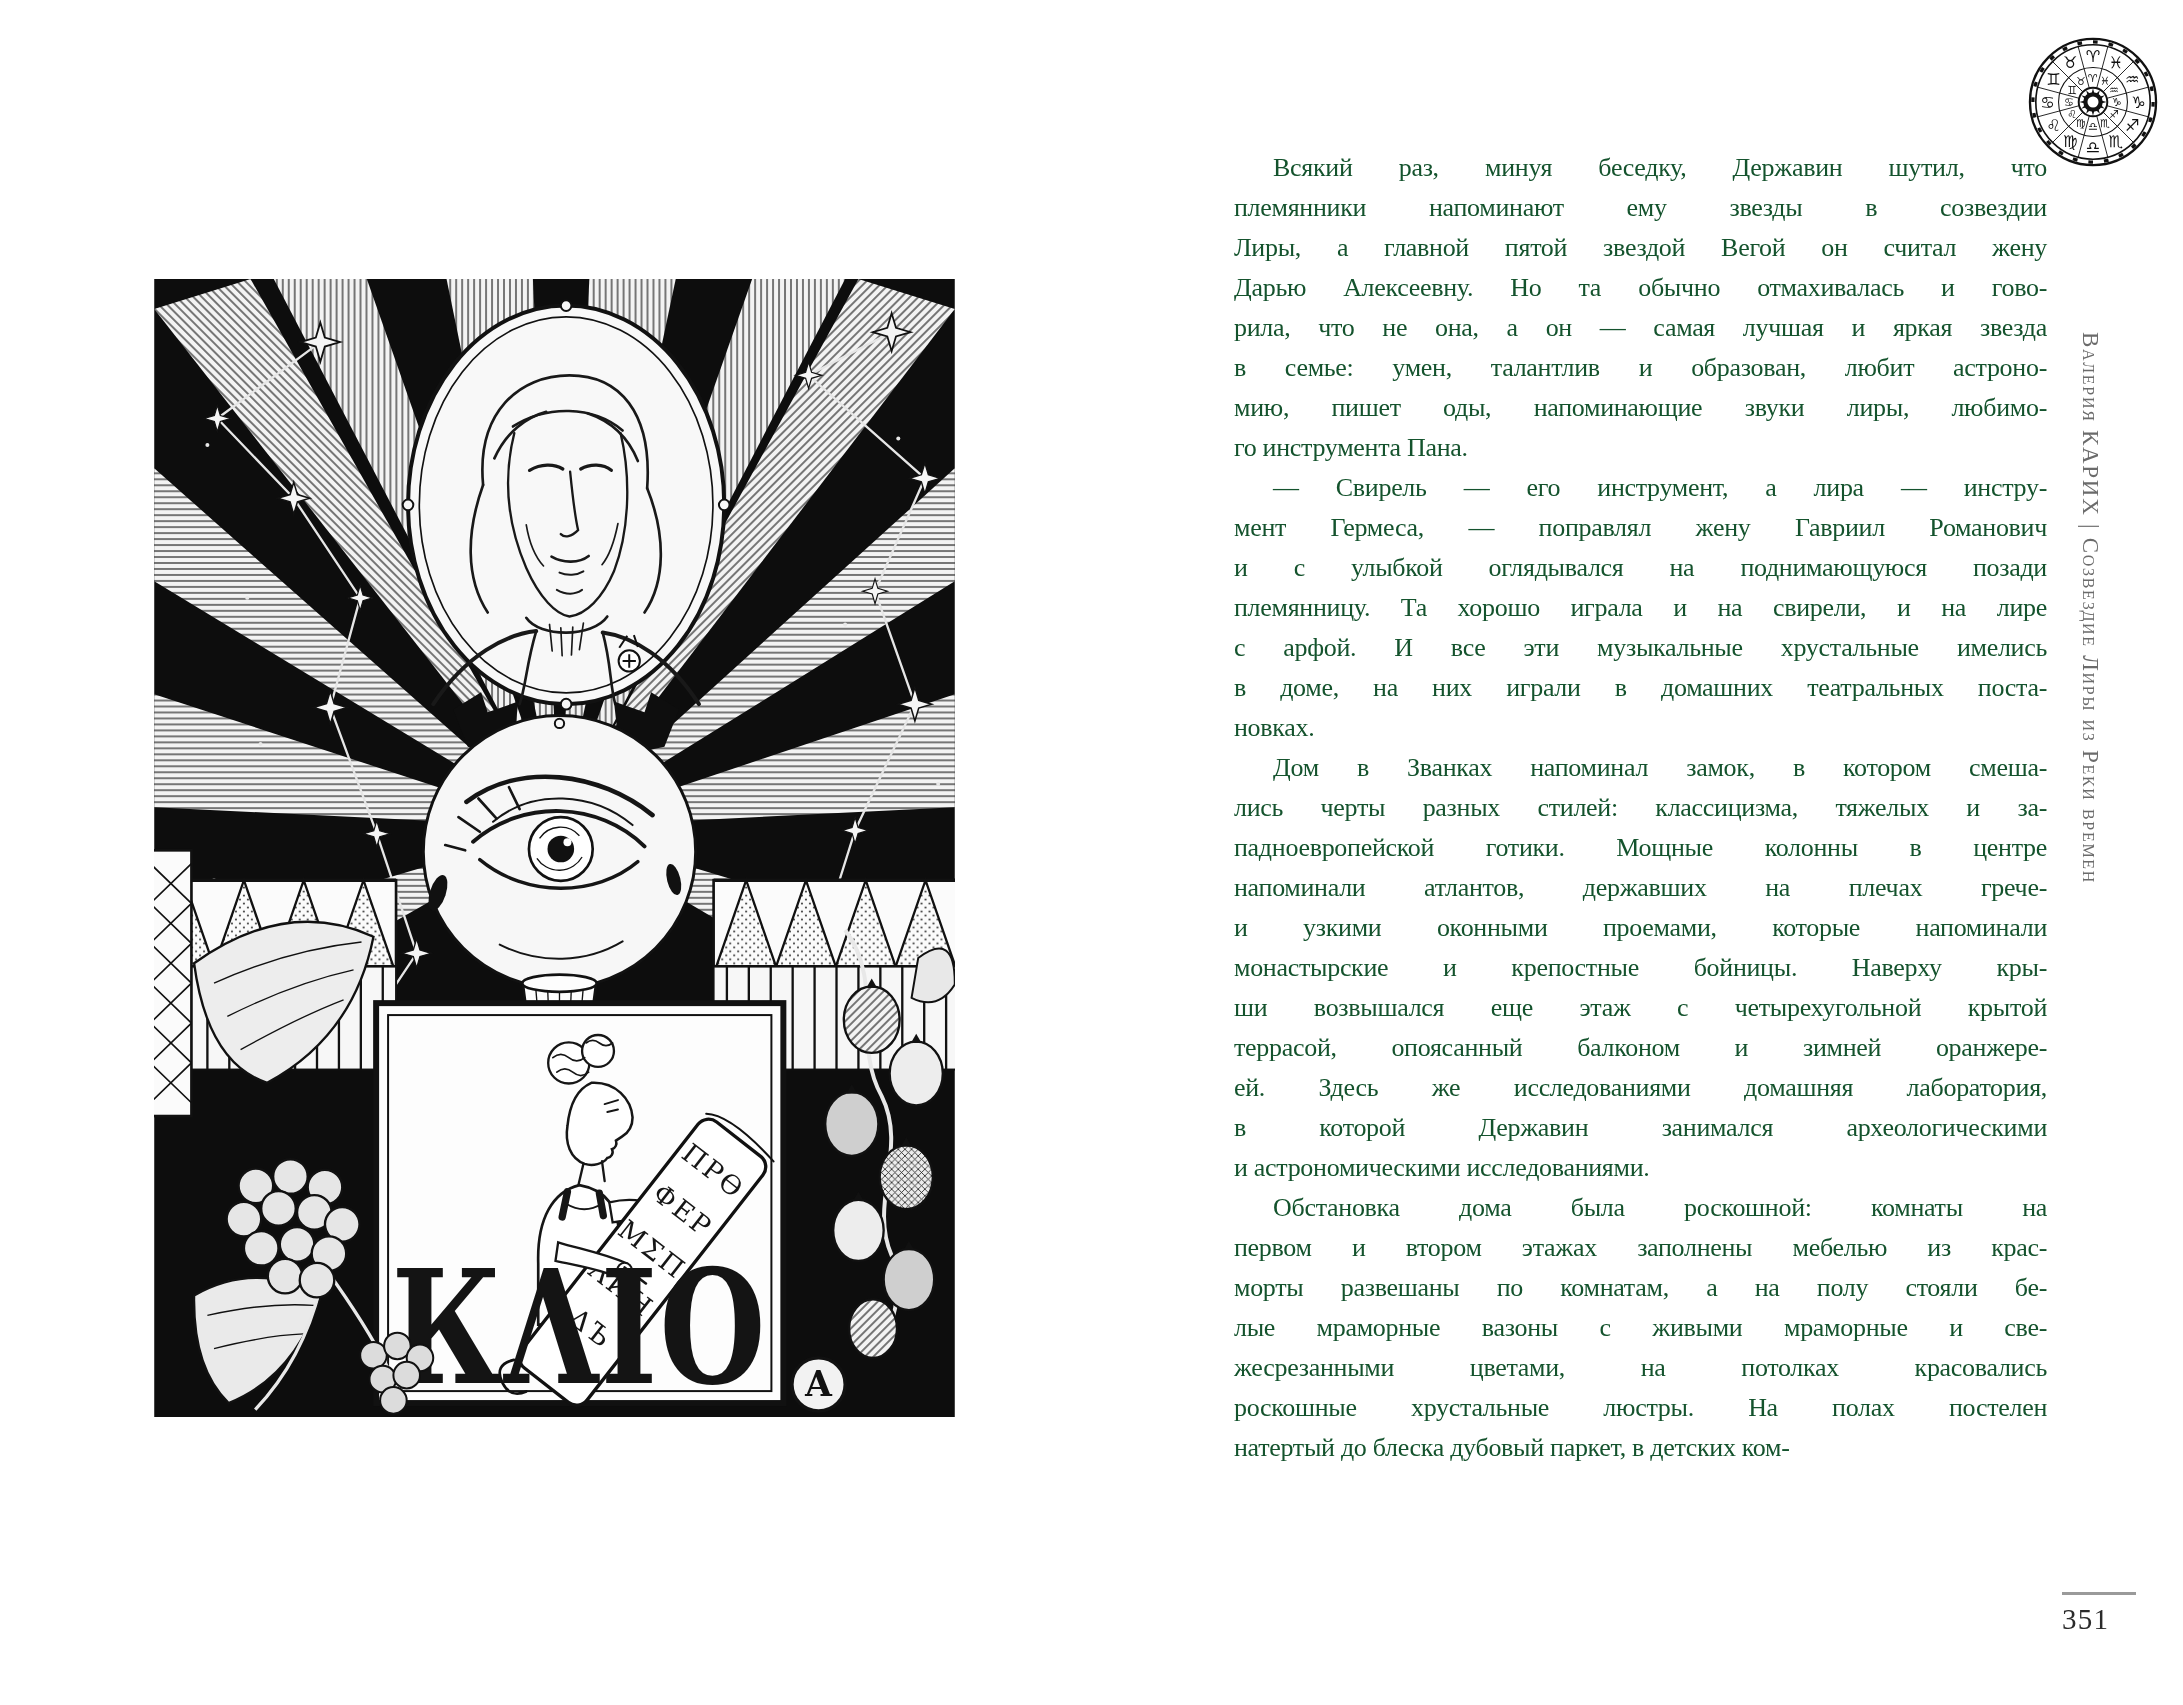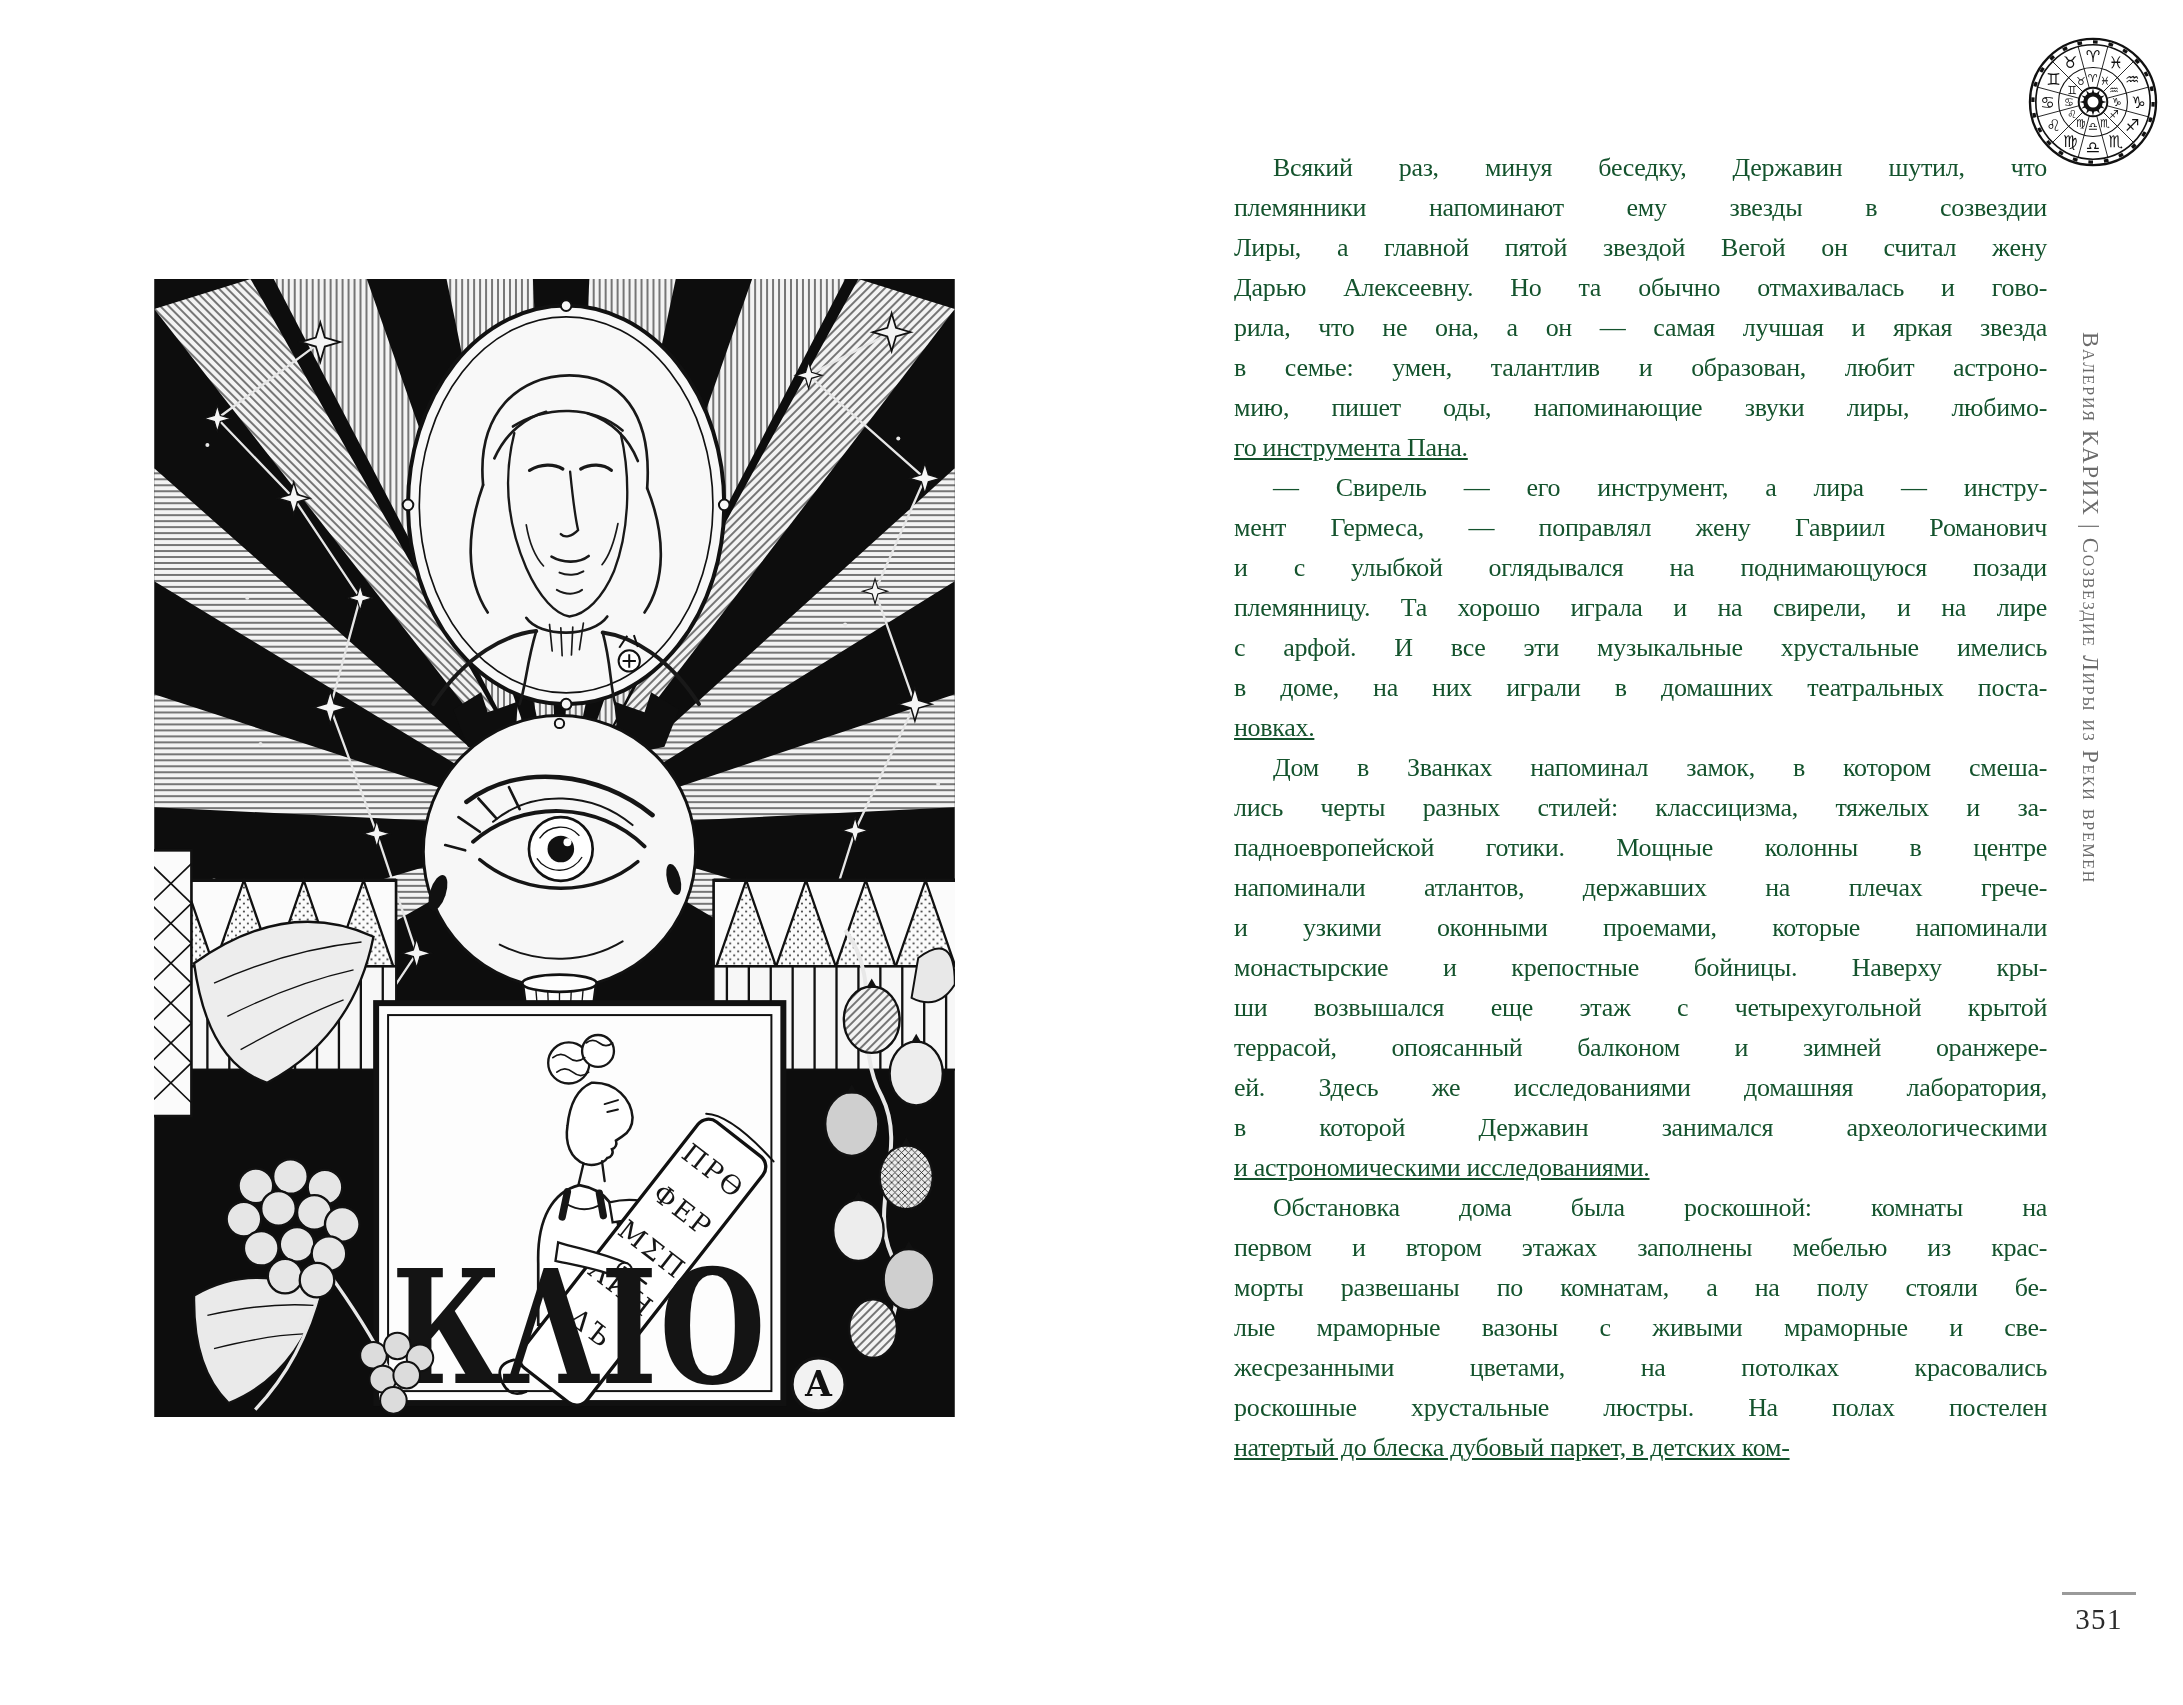--- a/index.html
+++ b/index.html
@@ -19,36 +19,36 @@
   .tline {
     font-family:"Liberation Serif", serif;
     font-size:26px; line-height:40px;
     color:#14532d;
     text-align:justify;
     text-align-last:justify;
     letter-spacing:-0.3px;
     white-space:normal;
   }
   .tline.first { text-indent:39px; }
-  .tline.plast { text-align-last:left;text-decoration:underline; }
+  .tline.plast { text-align-last:left; }
 
   
   #side-caption {
     position:absolute; left:2077px; top:332px; height:678px;
     writing-mode:vertical-rl;
     font-family:"Liberation Serif", serif;
     font-variant:small-caps;
     font-size:23px;
     letter-spacing:1.7px;
     color:#6b6b6b;
     white-space:nowrap;
   }
 
   
-  #page-footer { position:absolute; left:2062px; top:1592px; width:74px; text-align:center; }
+  #page-footer { position:absolute; left:2062px; top:1592px; width:74px; }
   #footer-rule { height:3.3px; background:#9a9a9a; margin-bottom:8px; }
   #page-number {
     font-family:"Liberation Serif", serif;
     font-size:29px; color:#2b2b2b; letter-spacing:1.3px;
   }
 
   
   #illustration { position:absolute; left:154px; top:279px; }
   #zodiac      { position:absolute; left:2028px; top:37px; }
 

